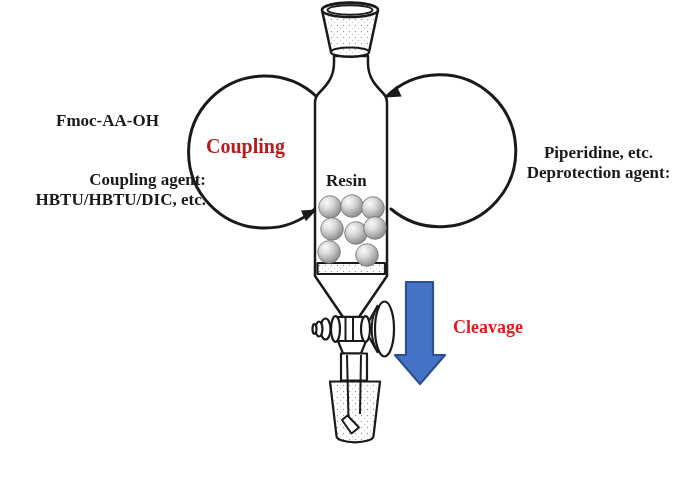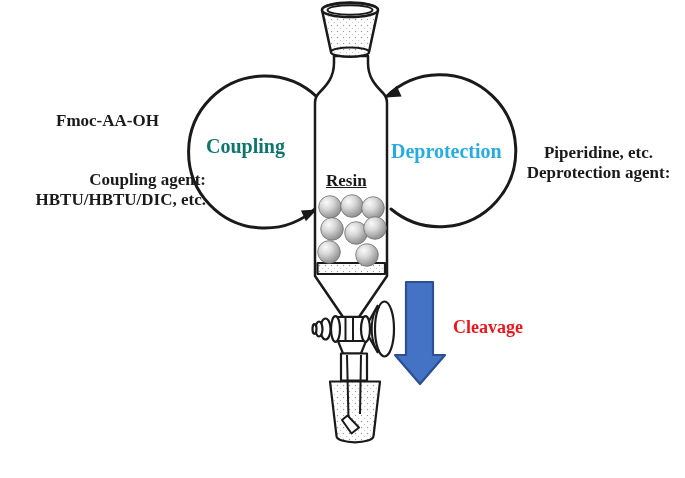--- a/index.html
+++ b/index.html
@@ -19,21 +19,21 @@
     line-height:1.18;
   }
   .lbl-17{font-size:17px;}
   .lbl-18{font-size:18px;text-align:right;}
   .lbl-19{font-size:19px;}
   .lbl-20{font-size:20px;}
   .two-line{text-align:center;white-space:normal;}
   #fmoc-label{left:56px;top:111px;}
   #coupling-agent-label{left:0px;top:170px;width:206px;text-align:right;}
   #coupling-label{left:206px;top:135px;}
-  #resin-label{left:326px;top:171px;text-decoration:underline;}
+  #resin-label{left:326px;top:171px;}
   #deprotection-label{left:391px;top:140px;}
   #deprotection-agent-label{left:512px;top:143px;width:173px;}
   #cleavage-label{left:453px;top:317px;}
   #peptide-label{left:305px;top:450px;width:100px;text-align:center;}
 </style>
 </head>
 <body>
 
 <div id="stage">
 
@@ -110,25 +110,24 @@
     <polygon stroke-width="2.2" stroke-linejoin="round" points="406,282 433,282 433,355 445,355 420,384 395,355 406,355" fill="#4472C4" stroke="#2B4F92"></polygon>
   </svg>
 
   <div class="lbl lbl-17" id="fmoc-label">Fmoc-AA-OH</div>
 
   <div class="lbl lbl-17 two-line" id="coupling-agent-label">
     <div>Coupling agent:</div>
     <div>HBTU/HBTU/DIC, etc.</div>
   </div>
 
-  <div class="lbl lbl-20" id="coupling-label" style="color: #0f766e;">Coupling</div>
+  <div class="lbl lbl-20" id="coupling-label" style="color: #b91c1c;">Coupling</div>
 
   <div class="lbl lbl-17" id="resin-label">Resin</div>
 
-  <div class="lbl lbl-20" id="deprotection-label" style="color: rgb(41, 171, 226);">Deprotection</div>
 
   <div class="lbl lbl-17 two-line" id="deprotection-agent-label">
     <div>Piperidine, etc.</div>
     <div>Deprotection agent:</div>
   </div>
 
   <div class="lbl lbl-18" id="cleavage-label" style="color: rgb(232, 25, 30);">Cleavage</div>
 
 
 </div>

